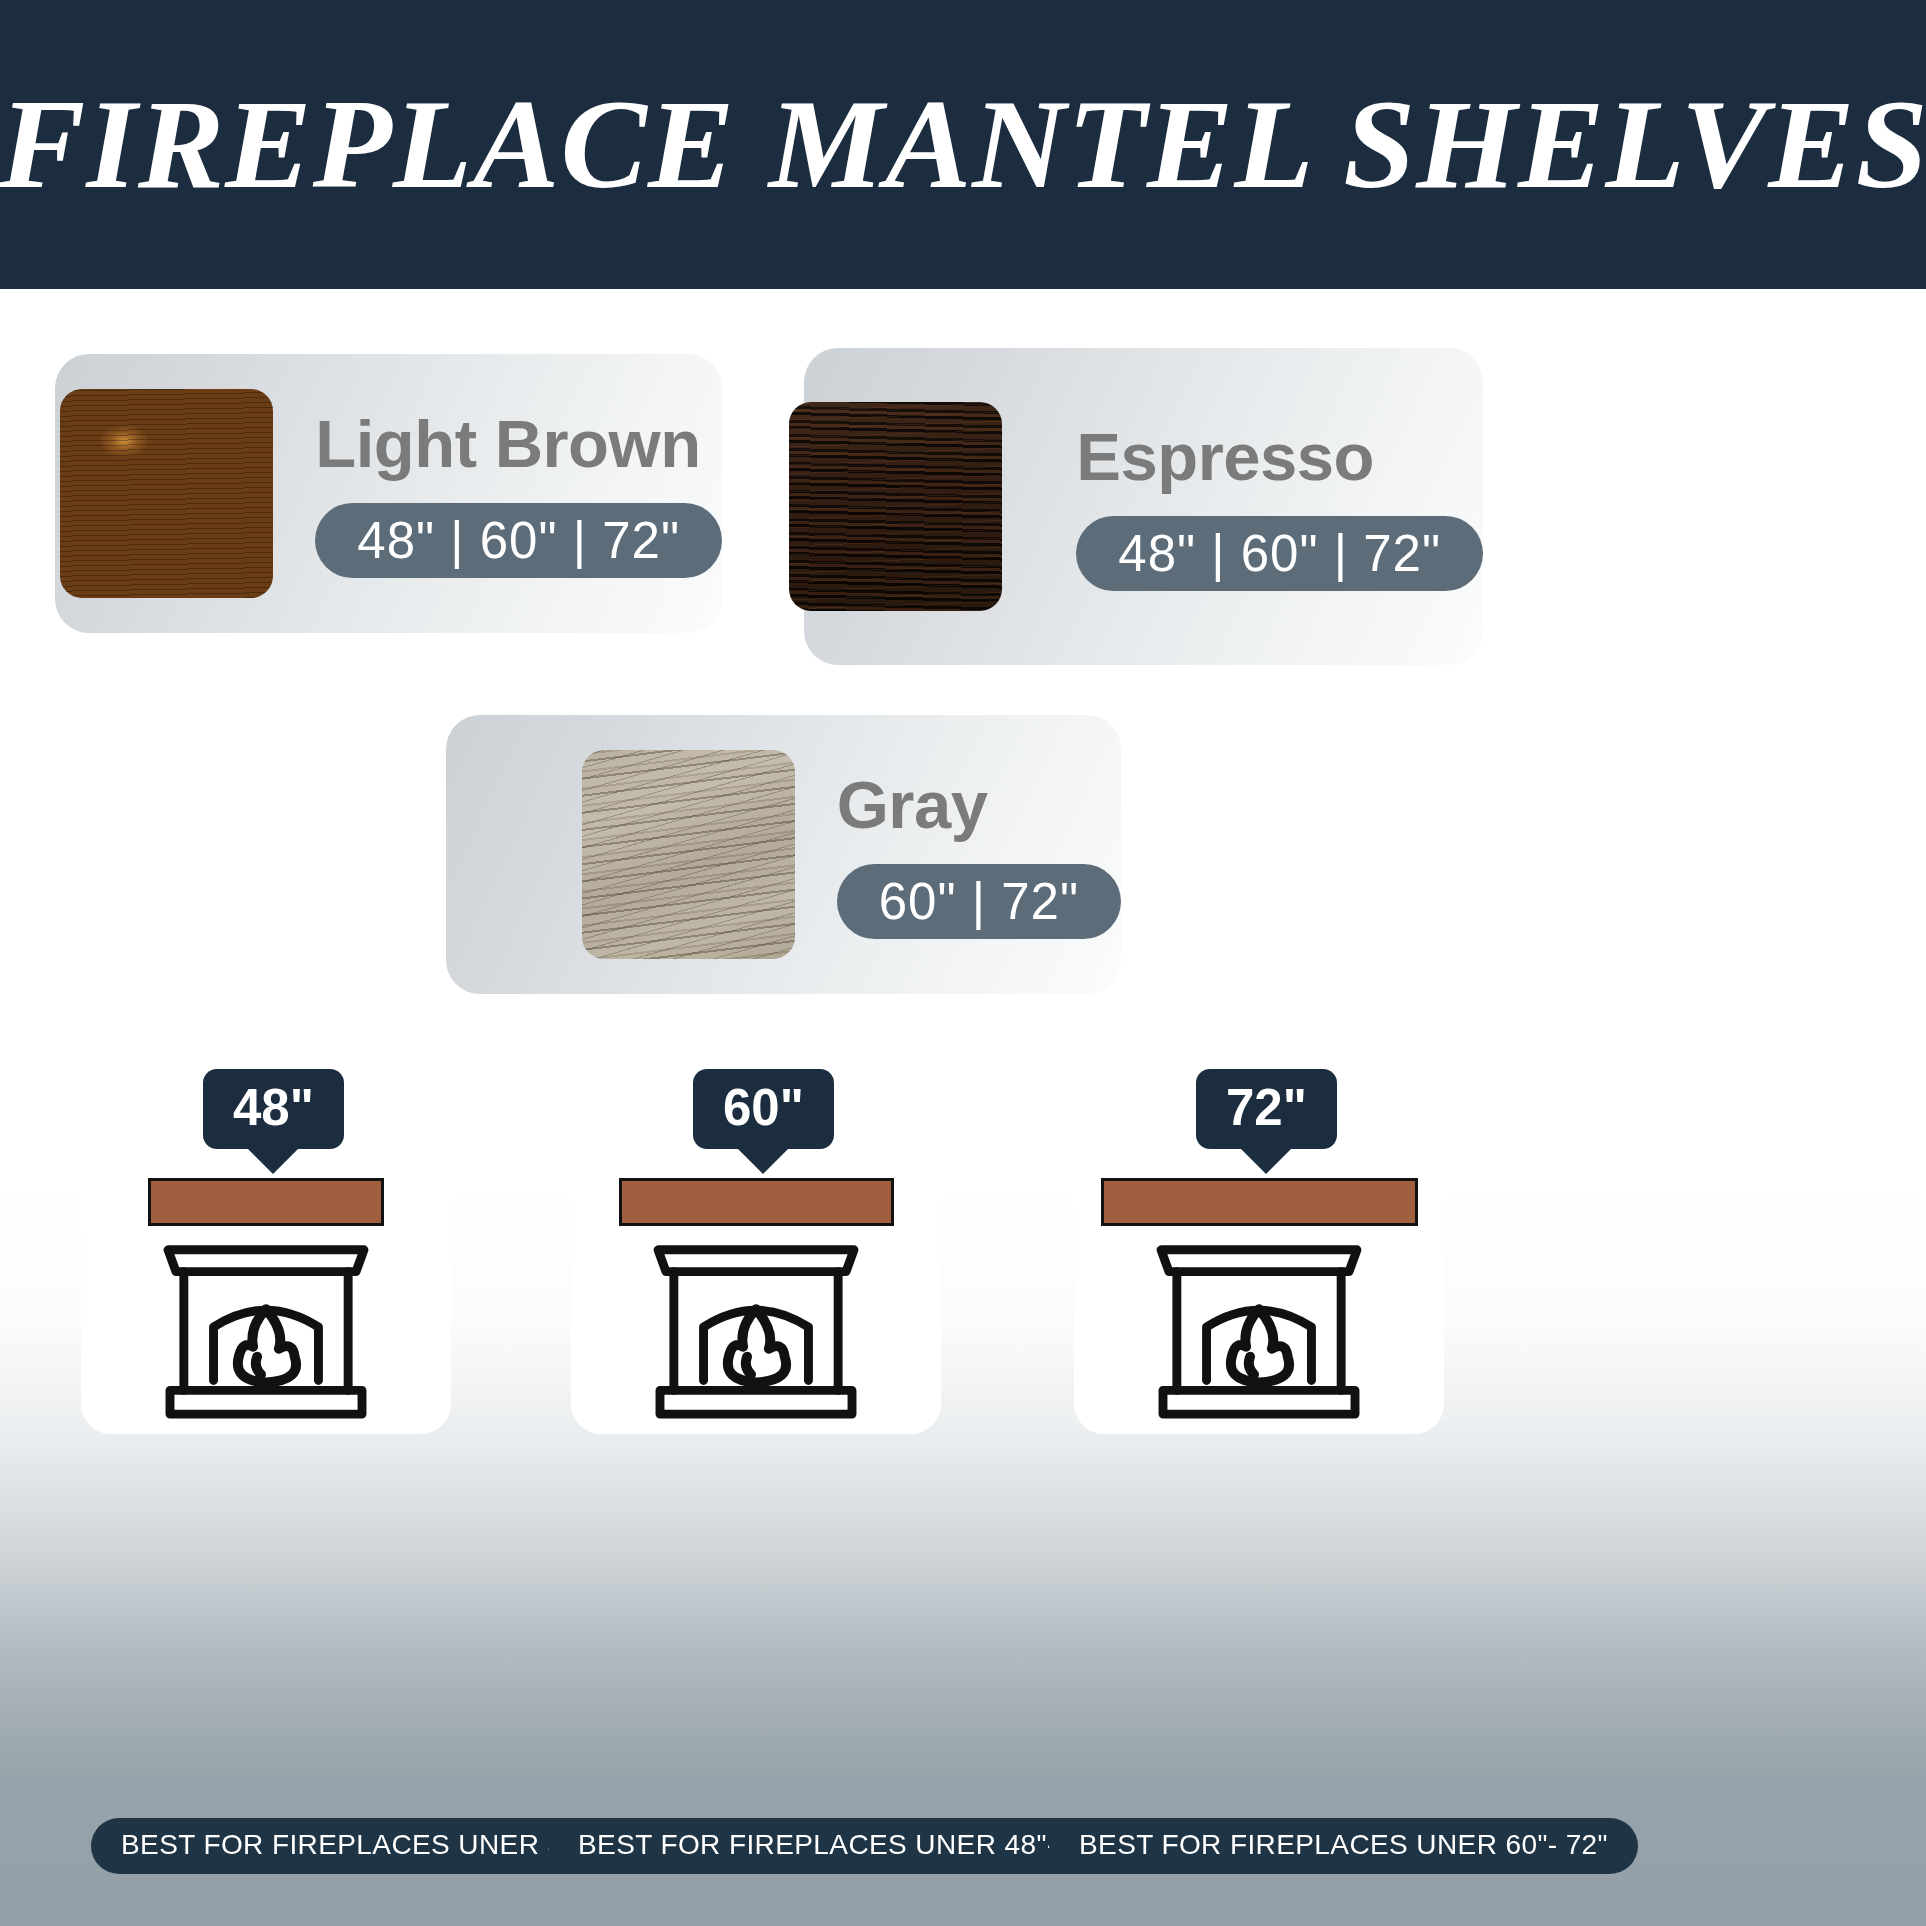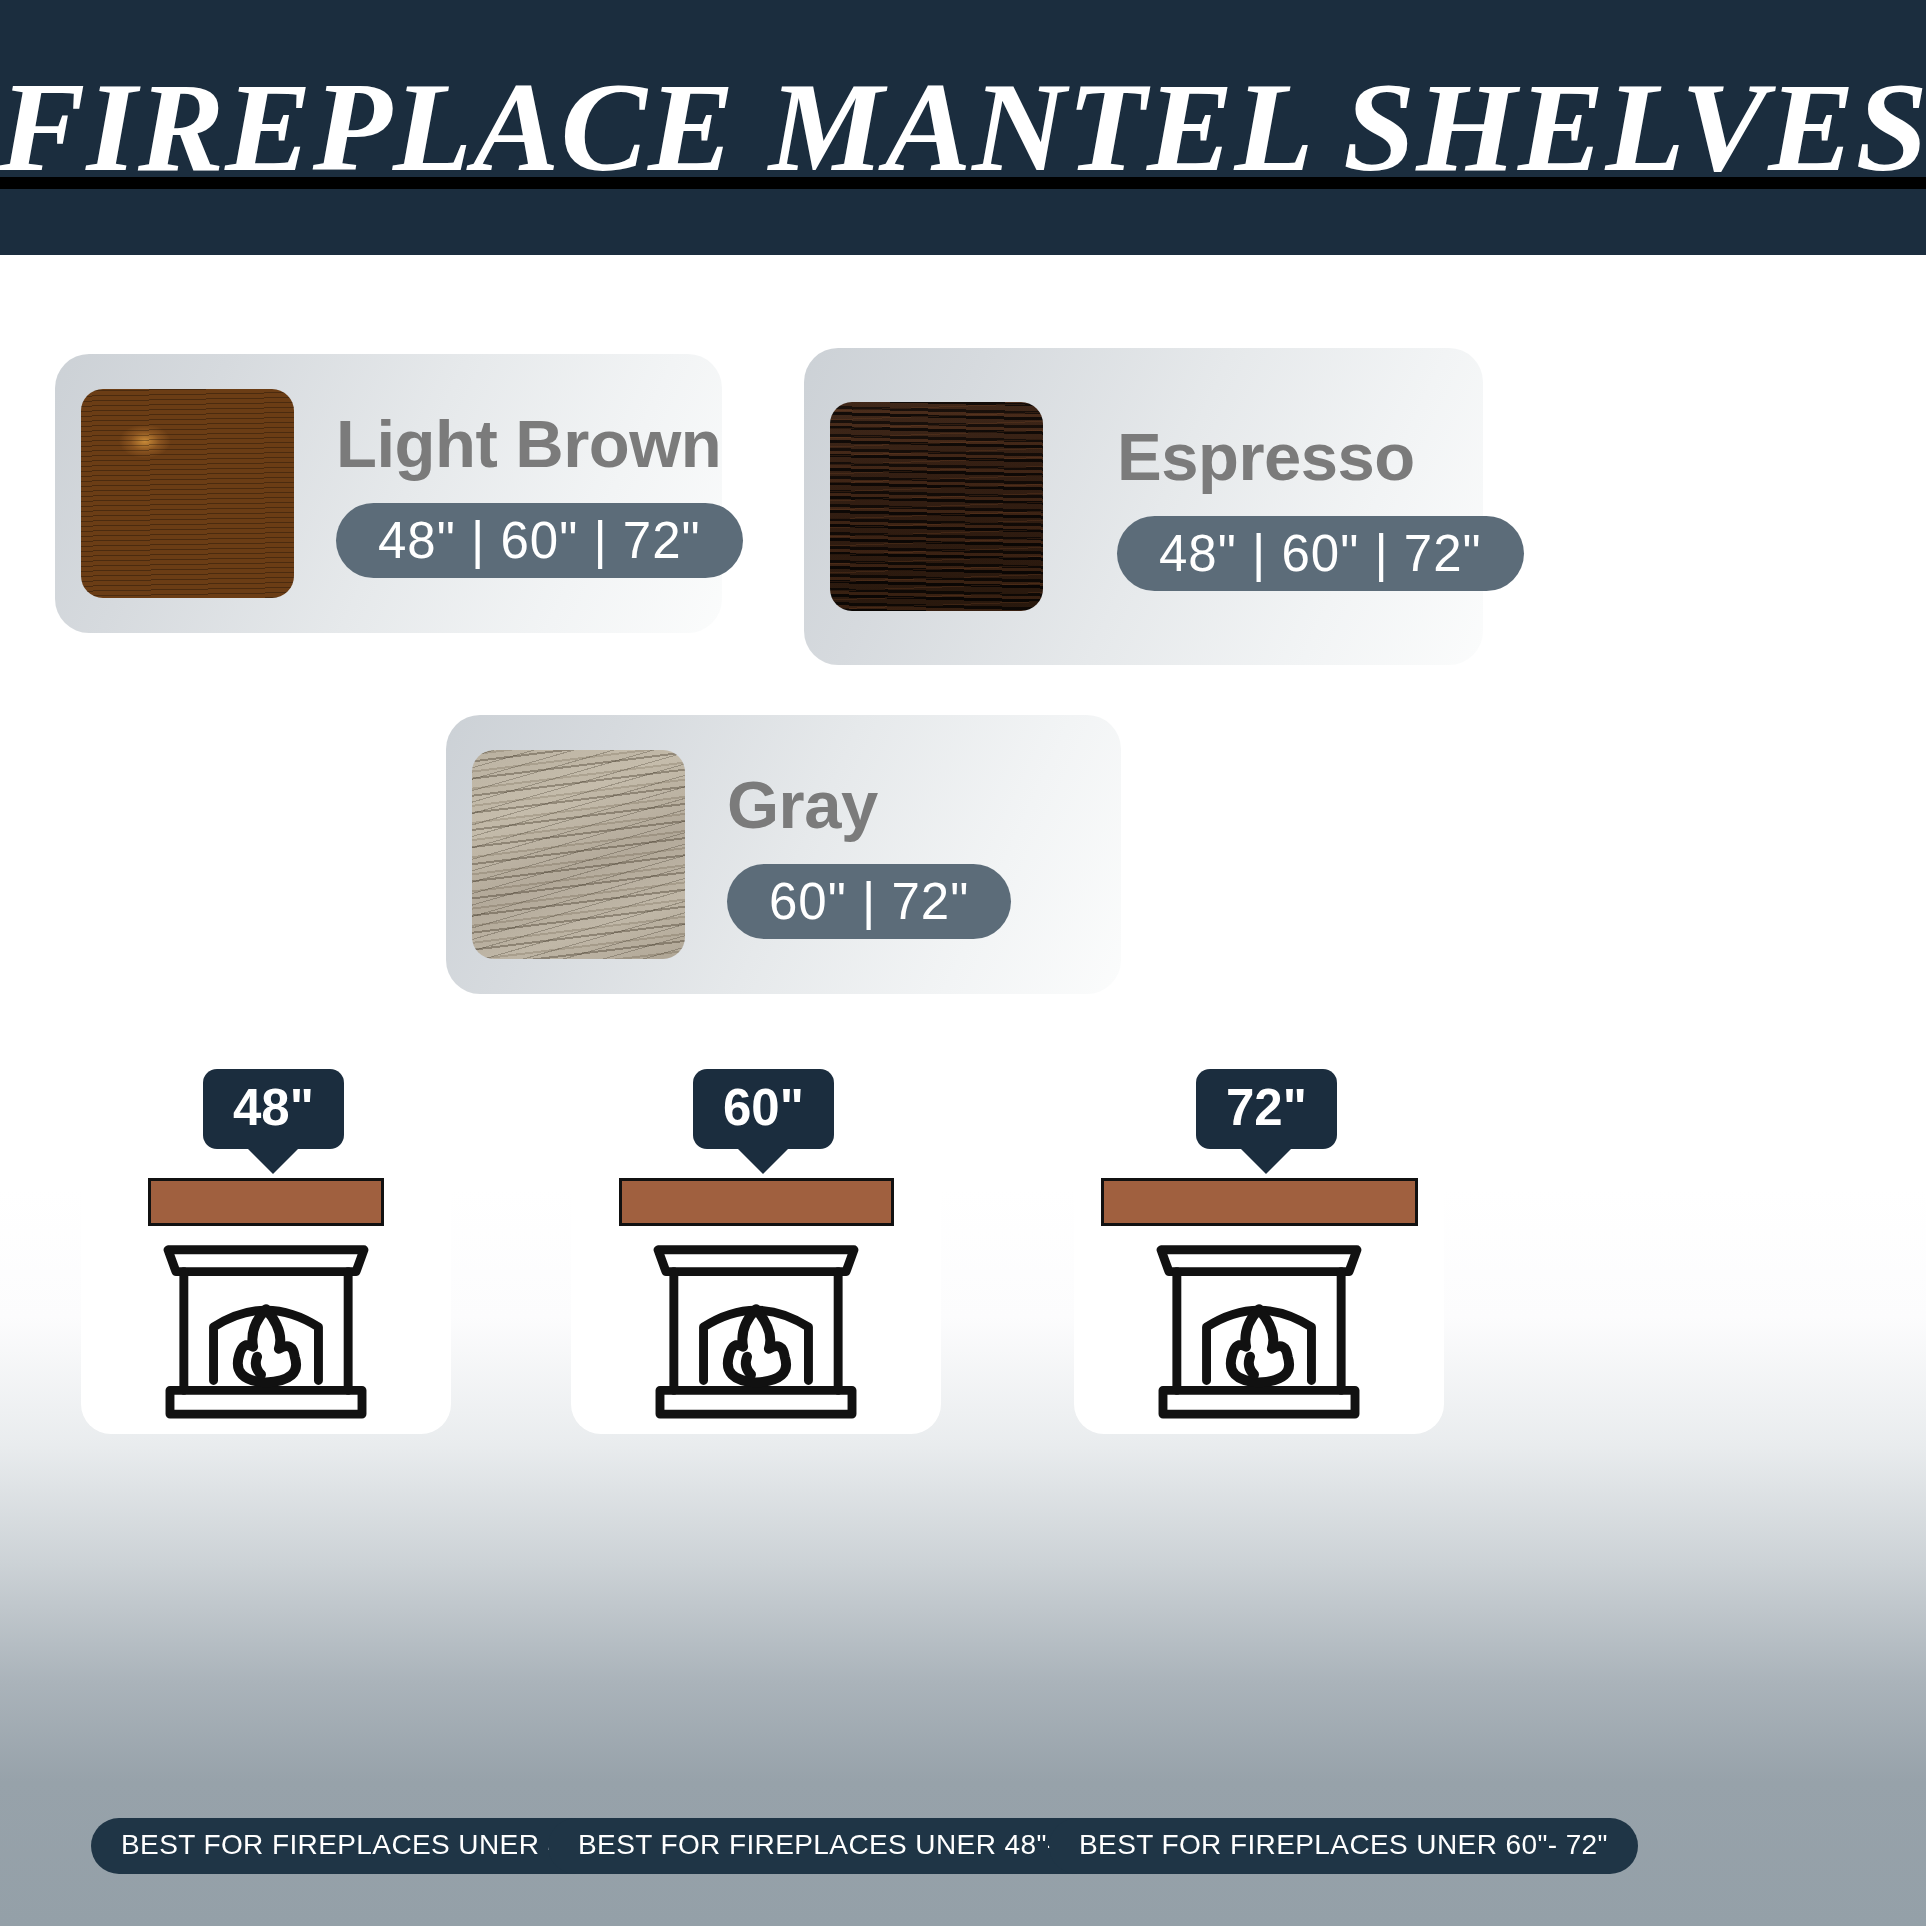--- a/index.html
+++ b/index.html
@@ -23,42 +23,43 @@
         #ccd2d6 1564px,
         #aab3ba 1683px,
         #97a2aa 1782px,
         #94a0a8 1927px);
     overflow:hidden;
   }
 
   
   .header {
     position:absolute; left:0; top:0;
-    width:1927px; height:255px;
+    width:1927px; height:289px;
     background:#1b2d3e;
-    display:flex; align-items:center; justify-content:center;text-decoration:underline;
+    display:flex; align-items:center; justify-content:center;
   }
   .header-title {
     font-family:"Liberation Serif", "DejaVu Serif", serif;
     font-style:italic;
     font-weight:bold;
     font-size:127px;
     letter-spacing:1px;
     color:#ffffff;
     white-space:nowrap;
     transform:scaleX(1.02);
   }
 
   
   .swatch-card {
     position:absolute;
     border-radius:34px;
     background:linear-gradient(115deg,#ccd1d6 0%, #d6dade 22%, #e6e9eb 52%, #f2f4f5 78%, #fbfcfc 100%);
     display:flex;
     align-items:center;
+    justify-content:flex-end;
   }
   .card-lightbrown { left:55px;  top:354px;  width:667px;  height:279px; }
   .card-espresso   { left:804px; top:348px;  width:679px;  height:317px;gap:32px; }
   .card-gray       { left:446px; top:715px;  width:675px;  height:279px; }
 
   .swatch-thumb {
     width:213px; height:209px;
     border-radius:22px;
     margin-left:26px;
     flex:0 0 auto;

